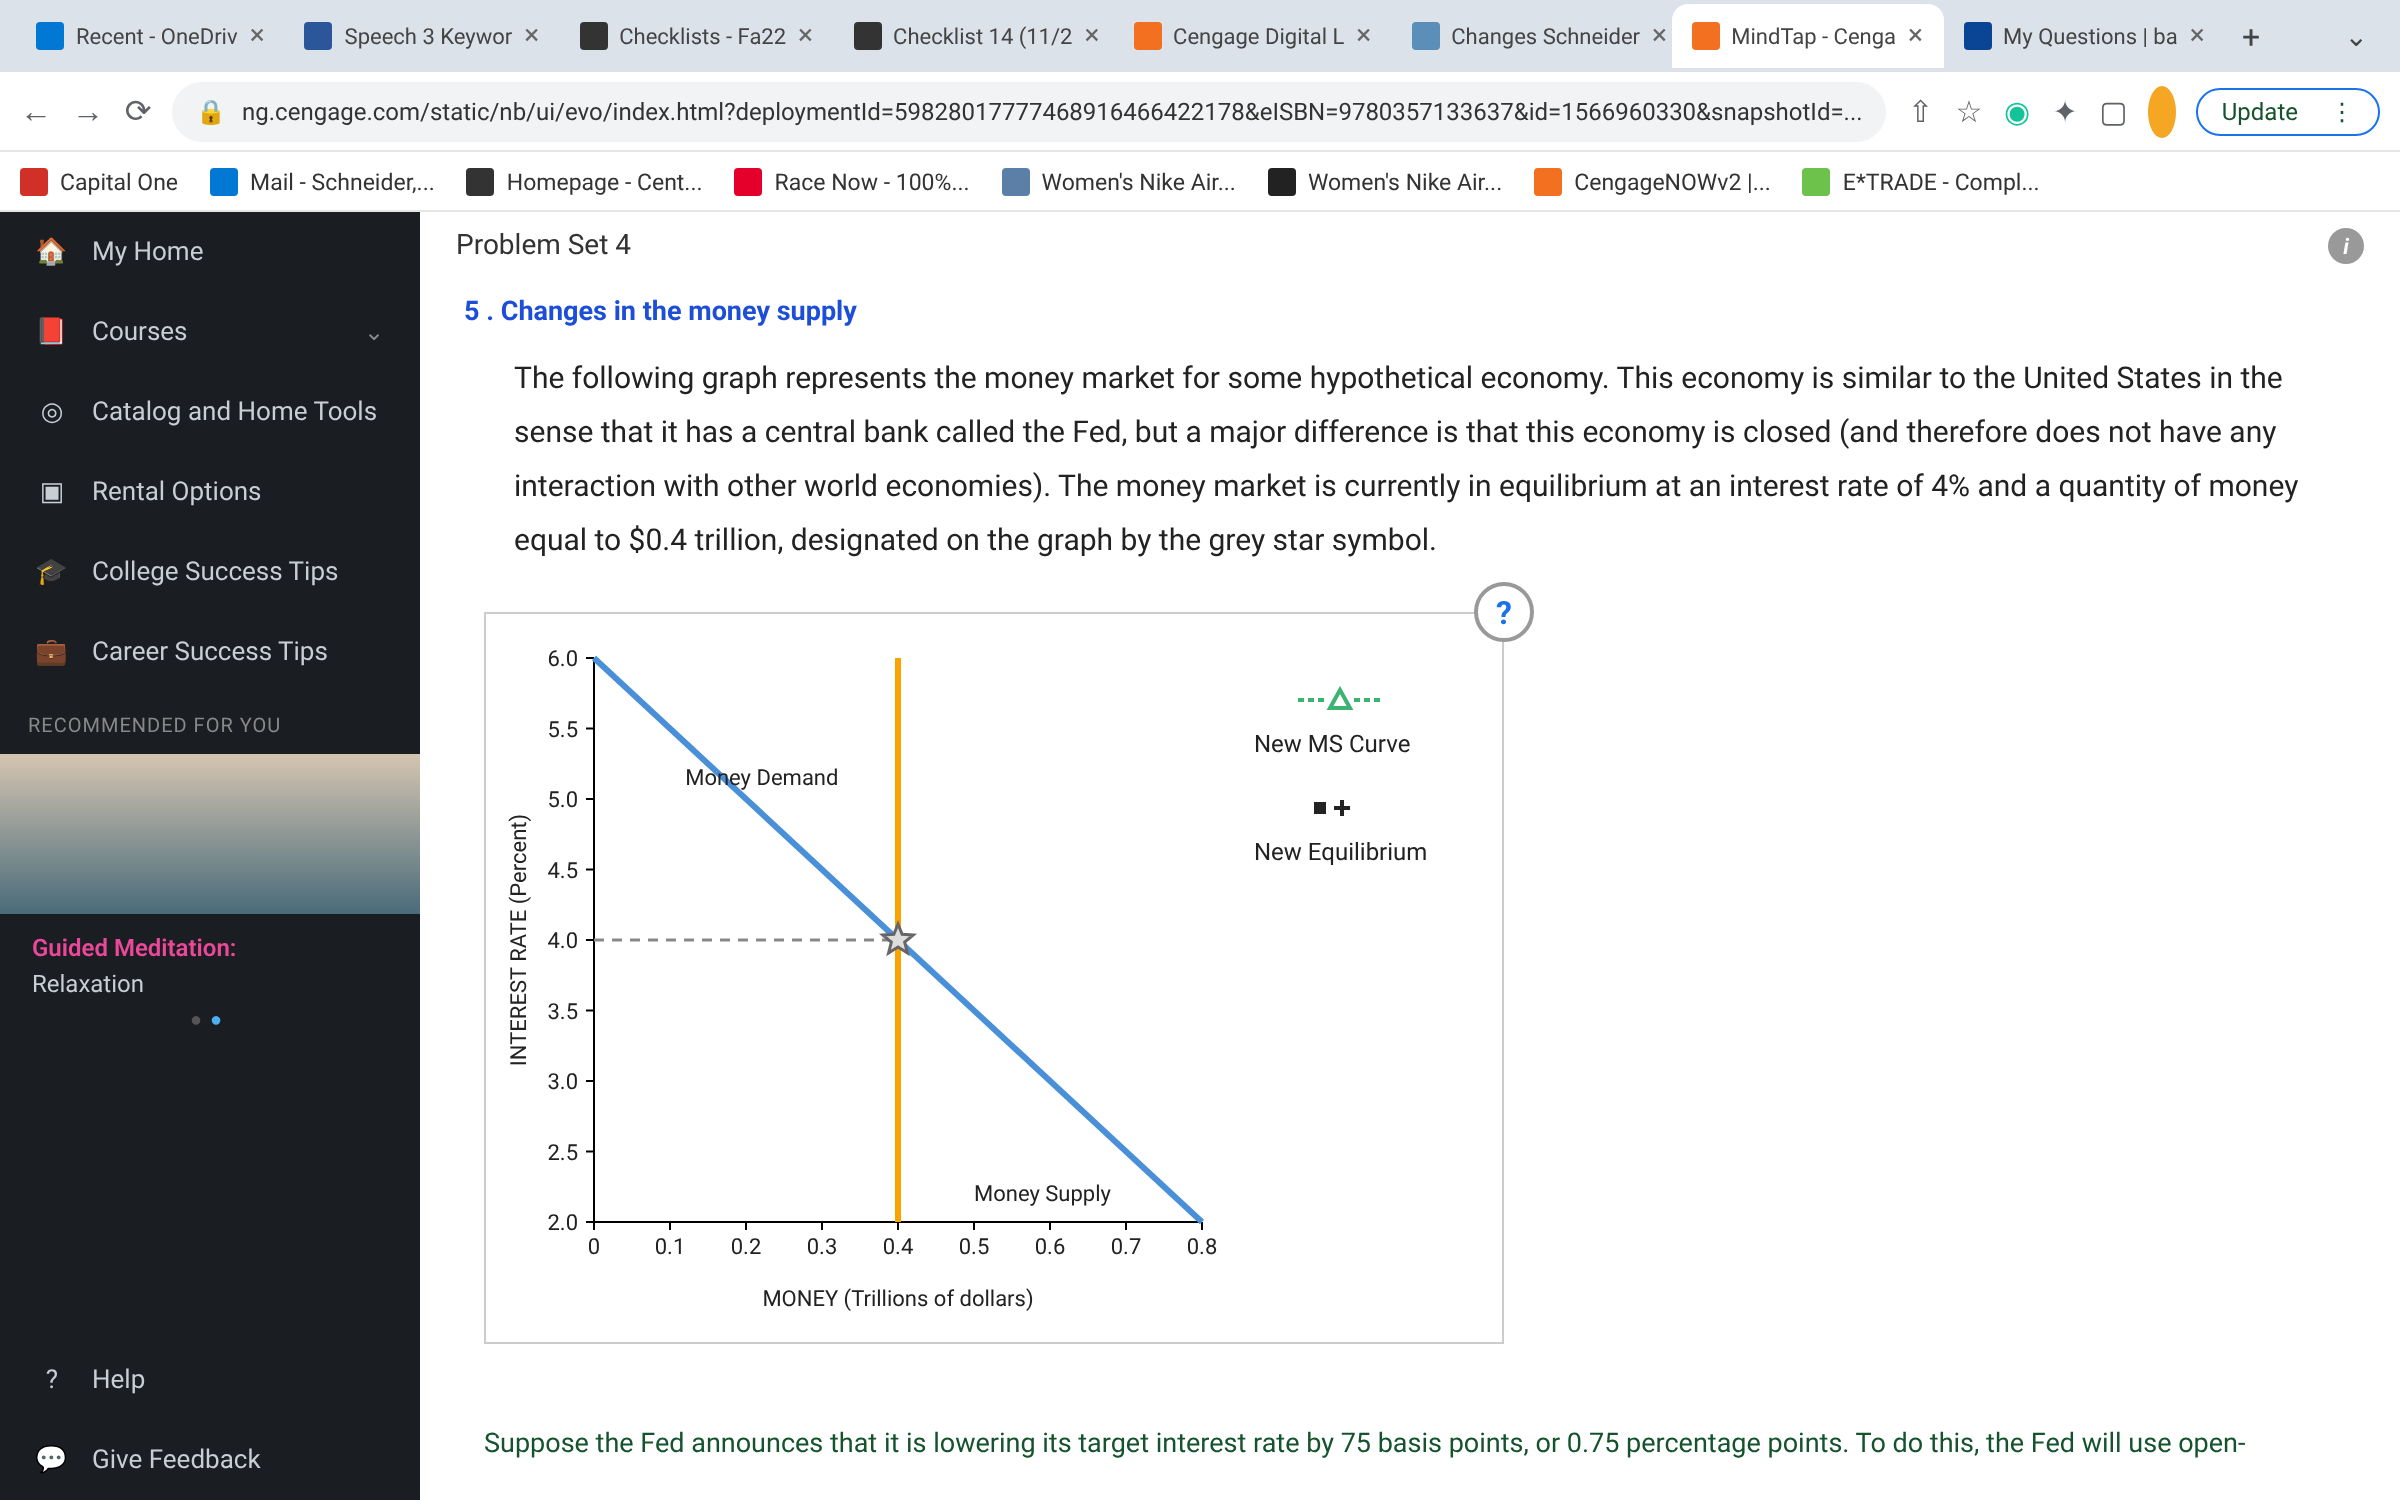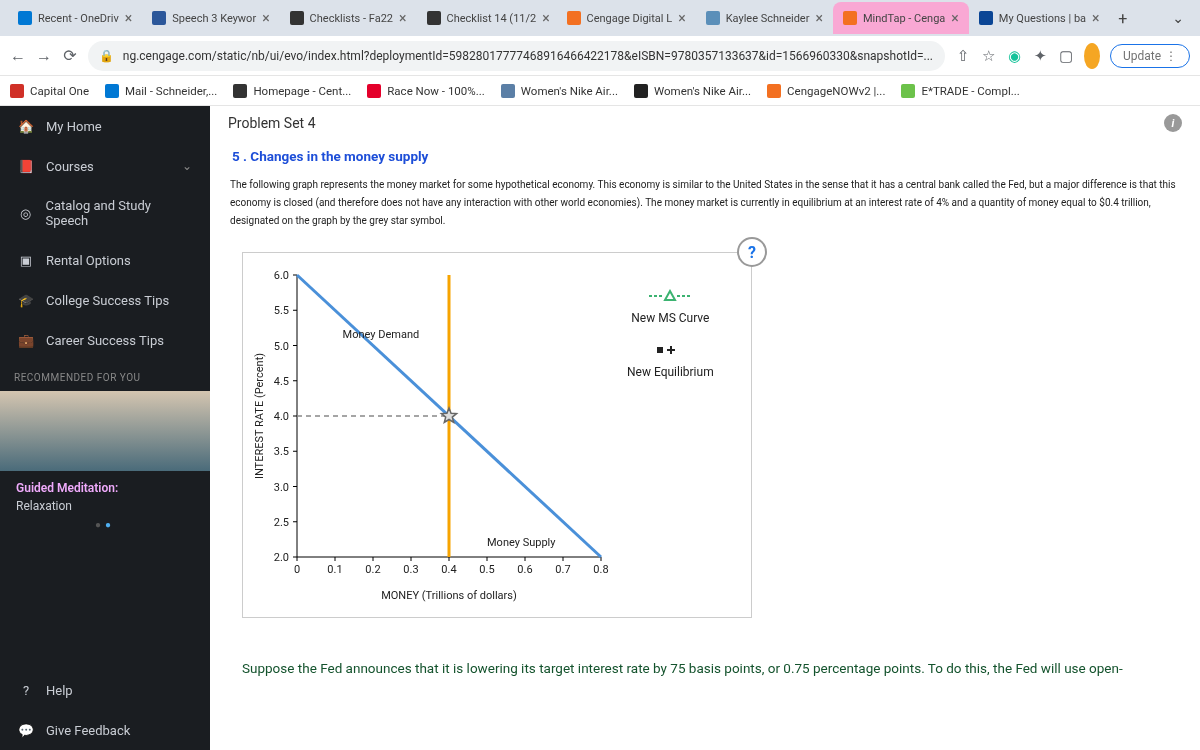--- a/index.html
+++ b/index.html
@@ -1,66 +1,66 @@
 <!DOCTYPE html>
 <html><head>
 <meta charset="utf-8">
 <style>
 * { margin: 0; padding: 0; box-sizing: border-box; font-family: -apple-system, BlinkMacSystemFont, "Segoe UI", Roboto, sans-serif; }
 body { width: 1200px; height: 750px; overflow: hidden; background: #fff; }
 
 
 .tab-strip { background: #dce2ea; height: 36px; display: flex; align-items: center; padding: 0 8px; gap: 0; text-align: right; }
 .tab { display: flex; align-items: center; gap: 6px; padding: 0 10px; height: 32px; font-size: 11px; color: #444; border-radius: 8px 8px 0 0; max-width: 140px; white-space: nowrap; overflow: hidden; }
-.tab.active { background: #f9a8d4; }
+.tab.active { background: #ffffff; }
 .tab .favicon { width: 14px; height: 14px; border-radius: 2px; flex-shrink: 0; }
 .tab .close { color: #666; font-size: 14px; cursor: pointer; }
 .tab-new { width: 28px; height: 28px; display: flex; align-items: center; justify-content: center; font-size: 16px; color: #444; cursor: pointer; }
 .tab-strip .chevron { margin-left: auto; color: #444; font-size: 14px; padding: 0 8px; }
 
 .toolbar { background: #fff; height: 40px; display: flex; align-items: center; padding: 0 10px; gap: 10px; border-bottom: 1px solid #e5e5e5; }
 .nav-btn { width: 26px; height: 26px; display: flex; align-items: center; justify-content: center; color: #5f6368; font-size: 16px; cursor: pointer; border-radius: 50%; }
 .url-bar { flex: 1; display: flex; align-items: center; gap: 8px; background: #f1f3f4; border-radius: 16px; height: 30px; padding: 0 12px; font-size: 12px; color: #333; }
 .lock { color: #5f6368; font-size: 12px; }
 .url-text { flex: 1; white-space: nowrap; overflow: hidden; text-overflow: ellipsis; }
 .toolbar-icon { width: 26px; height: 26px; display: flex; align-items: center; justify-content: center; color: #5f6368; cursor: pointer; font-size: 15px; }
-.update-btn { border: 1px solid #1a73e8; color: #737373; border-radius: 16px; padding: 4px 12px; font-size: 12px; cursor: pointer; display: flex; align-items: center; gap: 4px; }
+.update-btn { border: 1px solid #1a73e8; color: #14532d; border-radius: 16px; padding: 4px 12px; font-size: 12px; cursor: pointer; display: flex; align-items: center; gap: 16px; }
 
 .bookmark-bar { background: #fff; height: 30px; display: flex; align-items: center; padding: 0 10px; gap: 16px; font-size: 11.5px; border-bottom: 1px solid #e5e5e5; }
 .bookmark { display: flex; align-items: center; gap: 6px; color: #333; cursor: pointer; white-space: nowrap; }
 .bookmark .bicon { width: 14px; height: 14px; border-radius: 2px; flex-shrink: 0; }
 
 
 .app { display: flex; height: 644px; }
 .sidebar { width: 210px; background: #1a1d21; color: #c9cdd4; display: flex; flex-direction: column; }
 .side-item { display: flex; align-items: center; gap: 12px; padding: 12px 18px; font-size: 13px; cursor: pointer; }
 .side-icon { width: 16px; height: 16px; display: flex; align-items: center; justify-content: center; color: #c9cdd4; }
 .side-item .chev { margin-left: auto; color: #888; font-size: 12px; }
 .recommended-label { padding: 12px 14px 8px; font-size: 10px; letter-spacing: 0.5px; color: #888; }
 .reco-card { padding: 0 0 12px 0; }
 .reco-img { width: 210px; height: 80px; background: linear-gradient(180deg, #d4c5b0 0%, #4a6b7a 100%); position: relative; }
-.reco-title { padding: 10px 16px 4px; font-size: 12px; font-weight: 600; color: #f0abfc; }
+.reco-title { padding: 10px 16px 4px; font-size: 12px; font-weight: 600; color: #ec4899; }
 .reco-sub { padding: 0 16px; font-size: 12px; color: #c9cdd4; }
 .dots { text-align: center; padding: 6px; font-size: 10px; color: #555; letter-spacing: 4px; }
 .dots .active-dot { color: #4faef0; }
 
 .content { flex: 1; background: #fff; position: relative; overflow: hidden; }
 .content-header { padding: 8px 18px 10px; font-size: 14px; color: #333; display: flex; align-items: center; }
 .info-icon { margin-left: auto; width: 18px; height: 18px; background: #999; color: #fff; border-radius: 50%; display: flex; align-items: center; justify-content: center; font-size: 11px; font-style: italic; font-weight: bold; }
 .question-title { padding: 6px 22px 12px; font-size: 13.5px; font-weight: 700; color: #1d4ed8; }
-.body-text { padding: 0 20px; font-size: 10px; line-height: 1.8; color: #222; }
+.body-text { padding: 0 47px; font-size: 15px; line-height: 1.8; color: #222; }
 
 .chart-wrap { margin: 22px 32px; border: 1px solid #ccc; width: 510px; position: relative; padding: 12px 8px 8px 8px; }
 .help-circle { position: absolute; top: -16px; right: -16px; width: 30px; height: 30px; border: 2px solid #999; border-radius: 50%; display: flex; align-items: center; justify-content: center; color: #1a73e8; font-weight: bold; background: #fff; cursor: pointer; }
 .chart-inner { display: flex; }
 .chart-svg-area { position: relative; }
 .legend { margin-left: 16px; padding-top: 20px; font-size: 12px; color: #222; }
 .legend-item { margin-bottom: 14px; }
 .legend-swatch { display: flex; align-items: center; justify-content: center; height: 22px; margin-bottom: 4px; }
-.legend-label { text-align: center; }
+.legend-label { }
 
 .bottom-text { padding: 16px 32px 0; font-size: 13.5px; line-height: 1.8; color: #14532d; }
 
 svg text { font-size: 11px; fill: #222; font-family: inherit; }
 </style>
 </head>
 <body>
 
 <div class="tab-strip">
   <div class="tab">
@@ -83,21 +83,21 @@
       <span>Checklist 14 (11/2</span>
       <span class="close">×</span>
     </div>
   <div class="tab">
       <span class="favicon" style="background:#f37021"></span>
       <span>Cengage Digital L</span>
       <span class="close">×</span>
     </div>
   <div class="tab">
       <span class="favicon" style="background:#5b8fb9"></span>
-      <span>Kaylee Schneider</span>
+      <span>Changes Schneider</span>
       <span class="close">×</span>
     </div>
   <div class="tab active">
       <span class="favicon" style="background:#f37021"></span>
       <span>MindTap - Cenga</span>
       <span class="close">×</span>
     </div>
   <div class="tab">
       <span class="favicon" style="background:#0a4595"></span>
       <span>My Questions | ba</span>
@@ -168,21 +168,21 @@
         <span class="side-icon">🏠</span>
         <span>My Home</span>
       </div>
     <div class="side-item">
         <span class="side-icon">📕</span>
         <span>Courses</span>
         <span class="chev">⌄</span>
       </div>
     <div class="side-item">
         <span class="side-icon">◎</span>
-        <span>Catalog and Study Speech</span>
+        <span>Catalog and Home Tools</span>
       </div>
     <div class="side-item">
         <span class="side-icon">▣</span>
         <span>Rental Options</span>
       </div>
     <div class="side-item">
         <span class="side-icon">🎓</span>
         <span>College Success Tips</span>
       </div>
     <div class="side-item">

